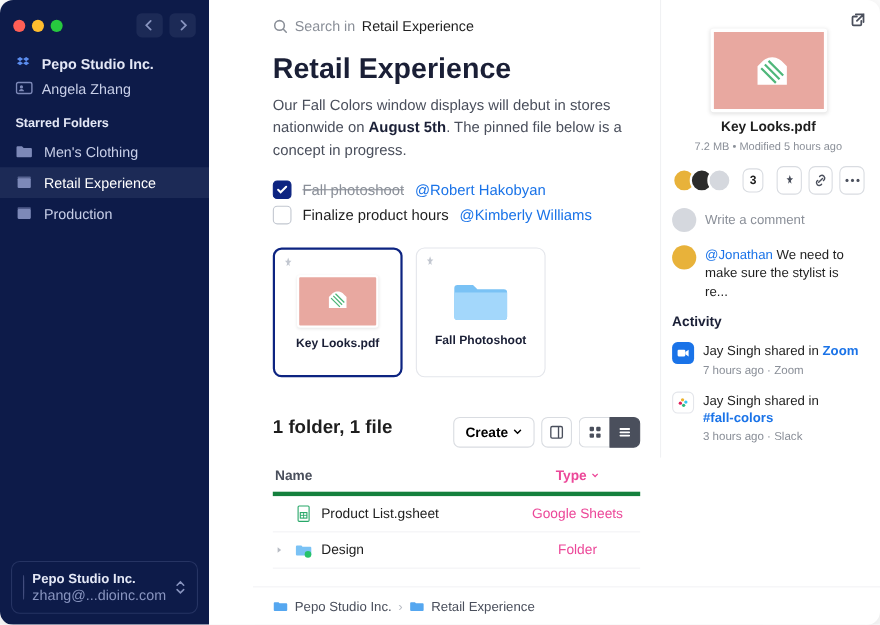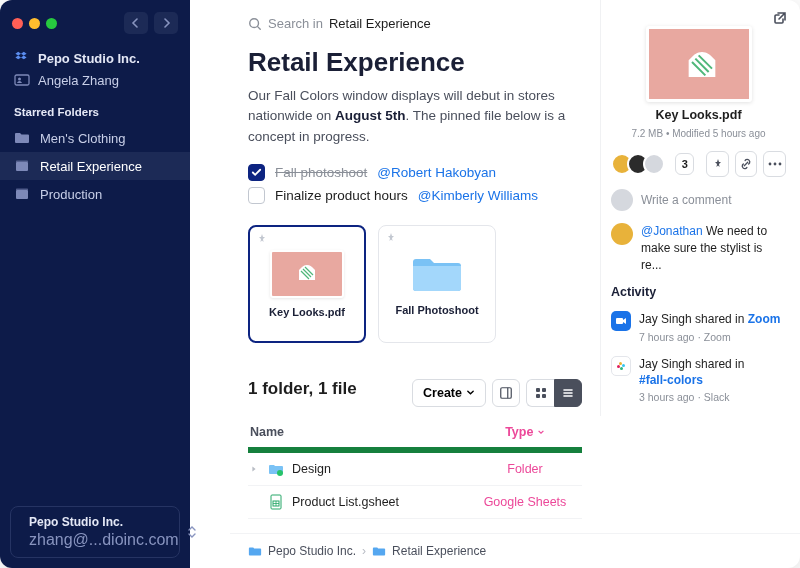--- a/index.html
+++ b/index.html
@@ -16,21 +16,21 @@
   .sb-icon { width:16px; height:16px; display:inline-flex; align-items:center; justify-content:center; color:#7d89b8; }
   .sb-icon svg { width:16px; height:16px; }
   .section-label { padding: 6px 14px; font-size:11.5px; font-weight:700; color:#e4e8f6; }
   .sb-item { display:flex; align-items:center; gap:10px; padding:6px 14px; font-size:13px; color:#c8cfe8; cursor:pointer; }
   .sb-item.active { background:#1c2a56; color:#fff; }
   .sb-footer { margin-top:auto; padding:10px; }
   .sb-account { display:flex; align-items:center; gap:8px; padding:8px 10px; border:1px solid #263463; border-radius:8px; }
   .sb-account .avatar { width:22px; height:22px; border-radius:50%; background:#4a5585; }
   .sb-account .txt { display:flex; flex-direction:column; line-height:1.2; }
   .sb-account .org { color:#e4e8f6; font-weight:600; font-size:12px; }
-  .sb-account .email { color:#8894bf; font-size:16px; }
+  .sb-account .email { color:#8894bf; font-size:13px; }
   .sb-account .chev { margin-left:auto; color:#8894bf; }
 
   .main { flex:1; display:flex; flex-direction:column;margin-left:40px; }
   .toprow { display:flex; align-items:flex-start; }
   .content { flex:1; padding: 12px 18px 8px 18px; display:flex; flex-direction:column; overflow:hidden; }
   .search { display:flex; align-items:center; gap:6px; font-size:13px; color:#8a8f98; padding:4px 0 16px 0; }
   .search .q { color:#8a8f98; }
   .search .scope { color:#1e1e1e; font-weight:500; }
   h1.page-title { font-size:26px; font-weight:800; color:#1a1f36; margin-bottom:8px; }
   .desc { font-size:13.5px; color:#4a4f5c; line-height:1.5; margin-bottom:14px; }
@@ -54,21 +54,21 @@
   .tools { display:flex; align-items:center; gap:6px; }
   .btn { height:28px; padding:0 10px; border:1px solid #d9dce1; border-radius:6px; background:#fff; font-size:12.5px; font-weight:600; display:flex; align-items:center; gap:4px; cursor:pointer; }
   .iconbtn { width:28px; height:28px; border:1px solid #d9dce1; border-radius:6px; display:flex; align-items:center; justify-content:center; cursor:pointer; color:#4a4f5c; }
   .vt-group { display:flex; }
   .vt-group .iconbtn { border-radius:0; border-right:none; }
   .vt-group .iconbtn:first-child { border-radius:6px 0 0 6px; }
   .vt-group .iconbtn:last-child { border-radius:0 6px 6px 0; border-right:1px solid #d9dce1; }
   .vt-group .iconbtn.active { background:#4a4f5c; color:#fff; border-color:#4a4f5c; }
   .table { margin-top:10px; }
   .thead, .trow { display:flex; align-items:center; padding:8px 2px; font-size:12.5px; }
-  .thead { color:#4a4f5c; font-weight:700; border-bottom:6px solid #15803d; }
+  .thead { color:#4a4f5c; font-weight:700; border-bottom:4px solid #15803d; }
   .trow { border-bottom:1px solid #f2f3f5; }
   .col-name { flex:1; display:flex; align-items:center; gap:8px; }
   .col-type { width:110px; text-align:center; color:#ec4899; }
   .disclosure { width:10px; color:#b8bcc4; }
   .fi { width:16px; height:16px; display:inline-flex; }
 
   .breadcrumb { padding:10px 18px; display:flex; align-items:center; gap:6px; font-size:12px; color:#4a4f5c; border-top:1px solid #f2f3f5; }
   .breadcrumb .sep { color:#b8bcc4; }
   .bc-ic { width:14px; height:14px; display:inline-flex; color:#55a7f0; }
 
@@ -279,49 +279,49 @@
 
         <div class="table">
           <div class="thead">
             <div class="col-name">Name</div>
             <div class="col-type"><span>Type</span> <svg width="8" height="8" viewBox="0 0 10 10" style="display:inline">
                   <path d="M2 3.5L5 6.5 8 3.5" fill="none" stroke="currentColor" stroke-width="1.5"></path>
                 </svg></div>
           </div>
           <div class="trow">
             <div class="col-name">
+              <span class="disclosure"></span>
+              <span class="fi">
+                  <svg viewBox="0 0 16 16">
+                    <rect x="3" y="1" width="10" height="14" rx="1" fill="#fff" stroke="#27a768" stroke-width="1"></rect>
+                    <rect x="5" y="7" width="6" height="5" fill="none" stroke="#27a768" stroke-width="1"></rect>
+                    <path d="M8 7v5M5 9.5h6" stroke="#27a768" stroke-width=".8"></path>
+                  </svg>
+                </span>
+              <span>Product List.gsheet</span>
+            </div>
+            <div class="col-type">Google Sheets</div>
+          </div>
+          <div class="trow">
+            <div class="col-name">
               <span class="disclosure">
                   <svg width="8" height="8" viewBox="0 0 10 10">
                     <path d="M3 2l4 3-4 3z" fill="currentColor"></path>
                   </svg>
                 </span>
               <span class="fi">
                   <svg viewBox="0 0 16 16">
                     <path d="M1 5a1 1 0 011-1h4l1 1h7a1 1 0 011 1v6a1 1 0 01-1 1H2a1 1 0 01-1-1V5z" fill="#7ac2f5"></path>
                     <circle cx="12" cy="12" r="3" fill="#27c36a"></circle>
                   </svg>
                 </span>
               <span>Design</span>
             </div>
             <div class="col-type">Folder</div>
           </div>
-          <div class="trow">
-            <div class="col-name">
-              <span class="disclosure"></span>
-              <span class="fi">
-                  <svg viewBox="0 0 16 16">
-                    <rect x="3" y="1" width="10" height="14" rx="1" fill="#fff" stroke="#27a768" stroke-width="1"></rect>
-                    <rect x="5" y="7" width="6" height="5" fill="none" stroke="#27a768" stroke-width="1"></rect>
-                    <path d="M8 7v5M5 9.5h6" stroke="#27a768" stroke-width=".8"></path>
-                  </svg>
-                </span>
-              <span>Product List.gsheet</span>
-            </div>
-            <div class="col-type">Google Sheets</div>
-          </div>
         </div>
       </div>
 
       <aside class="rightpane">
         <span class="popout">
             <svg width="16" height="16" viewBox="0 0 16 16">
               <path d="M6 3h7v7M13 3L7 9" fill="none" stroke="currentColor" stroke-width="1.6" stroke-linecap="round"></path>
               <path d="M11 9v3a1 1 0 01-1 1H4a1 1 0 01-1-1V6a1 1 0 011-1h3" fill="none" stroke="currentColor" stroke-width="1.6" stroke-linecap="round"></path>
             </svg>
           </span>

